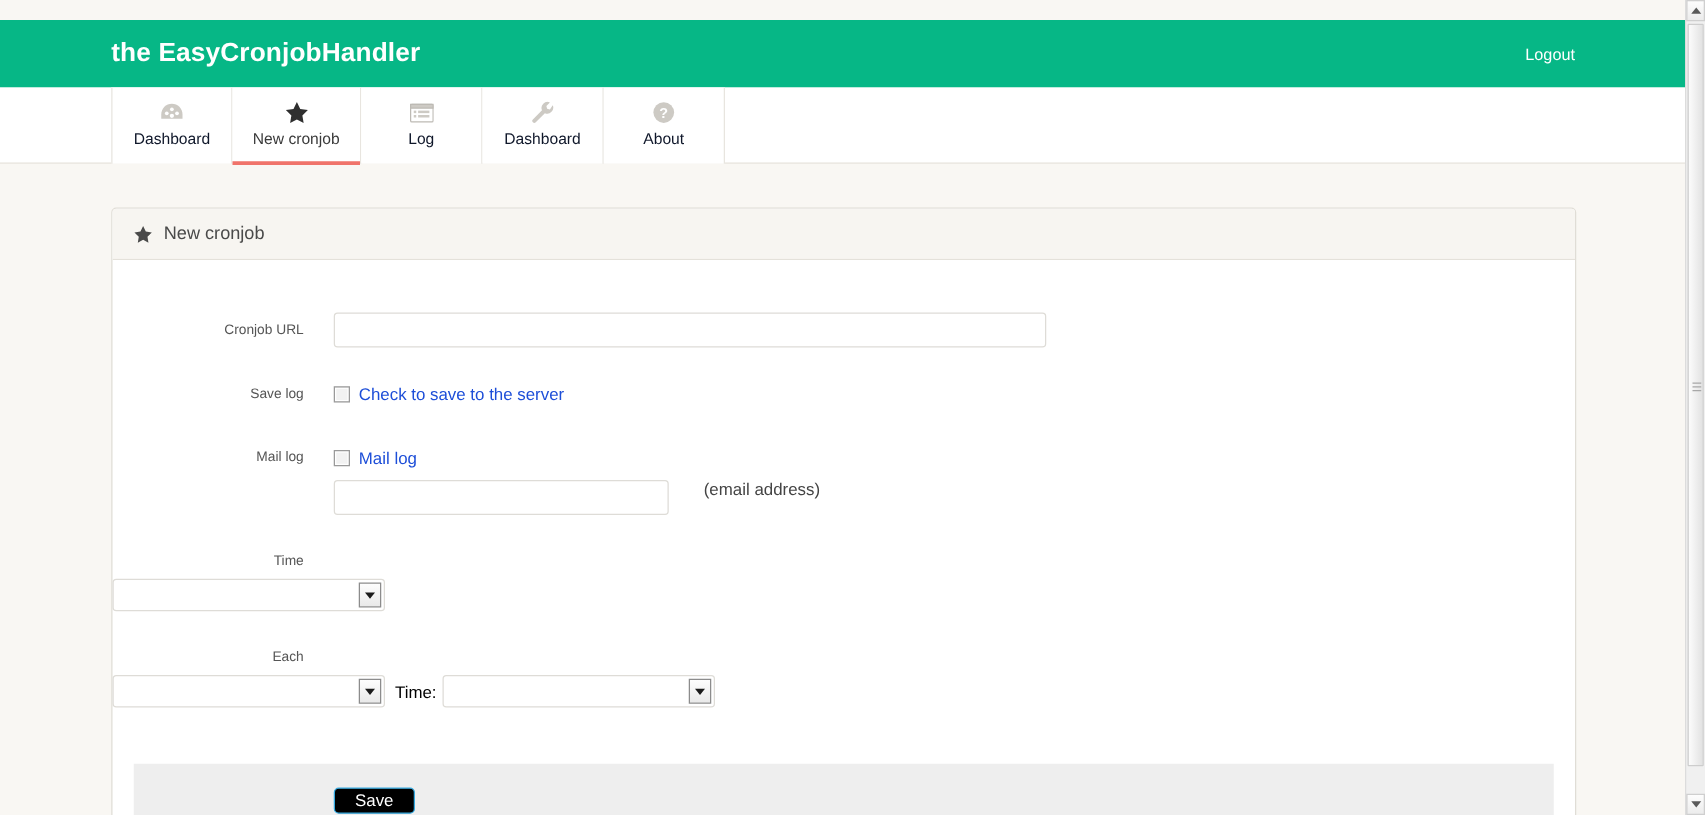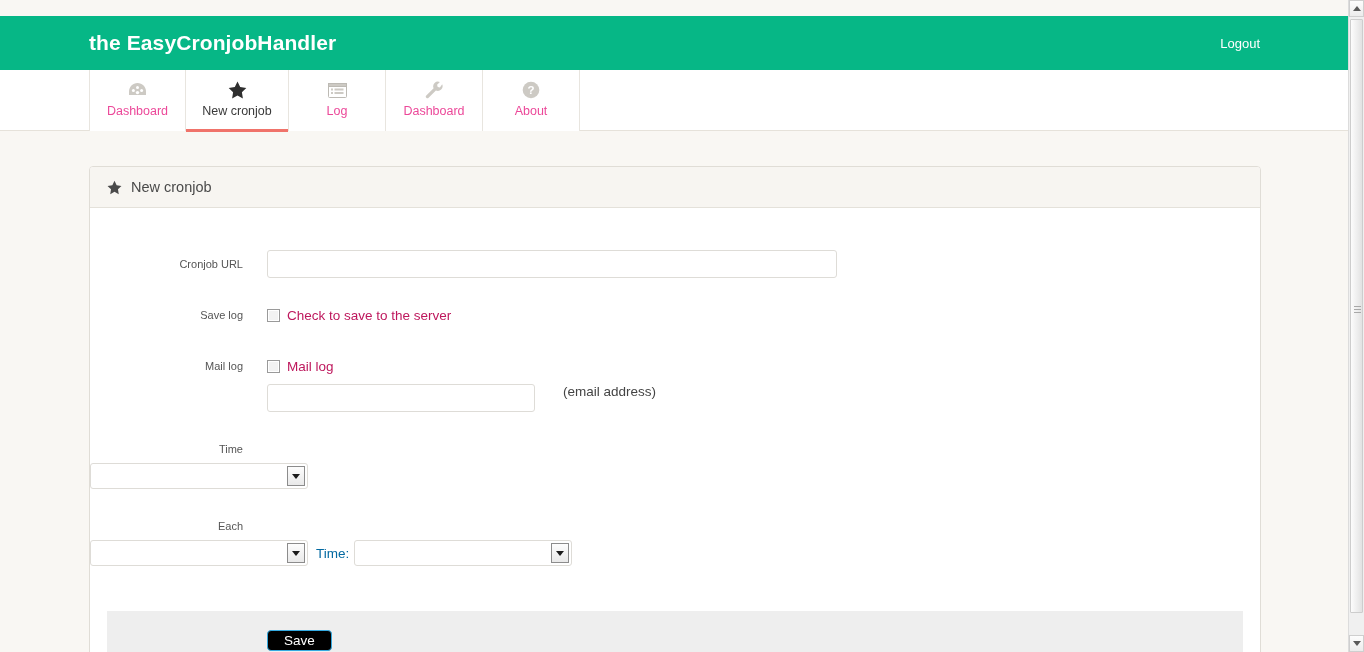--- a/index.html
+++ b/index.html
@@ -85,21 +85,21 @@
   .nav-tab:first-child { border-left: 1px solid #e8e5df; }
   .nav-tab .tab-icon {
     height: 22px;
     display: flex;
     align-items: center;
     justify-content: center;
     margin-bottom: 3px;
   }
   .nav-tab .tab-label {
     font-size: 12.5px;
-    color: #ec4899;
+    color: #0f172a;
     white-space: nowrap;
     line-height: 14px;
   }
   .nav-tab.active .tab-label { color: #3a3a3a; }
   .nav-tab.active::after {
     content: "";
     position: absolute;
     left: 0; right: 0; bottom: -1px;
     height: 3px;
     background: #f0736a;
@@ -179,21 +179,21 @@
     border: 1px solid #9a9a9a;
     background: #f2f2f2;
     box-shadow: inset 0 0 0 1px #ffffff;
     margin: 0 7px 0 0;
     flex: 0 0 auto;
     cursor: pointer;
     display: inline-block;
   }
   .checkline .cbx-label {
     font-size: 13.5px;
-    color: #be185d;
+    color: #1d4ed8;
     cursor: pointer;
     white-space: nowrap;
   }
   .mail-sub {
     display: flex;
     align-items: flex-start;
     margin-top: 4px;
     gap: 24px;
   }
   .hint-text {
@@ -242,21 +242,21 @@
     border-left: 4px solid transparent;
     border-right: 4px solid transparent;
     border-top: 5px solid #1b1b1b;
   }
   .inline-row {
     display: flex;
     align-items: center;
   }
   .inline-label {
     font-size: 13.5px;
-    color: #0369a1;
+    color: #000000;
     margin: 0 5px 0 8px;
     white-space: nowrap;
   }
 
   
   .panel-footer-area {
     padding: 22px 17px 24px 17px;
   }
   .panel-footer {
     background: #eeeeee;

